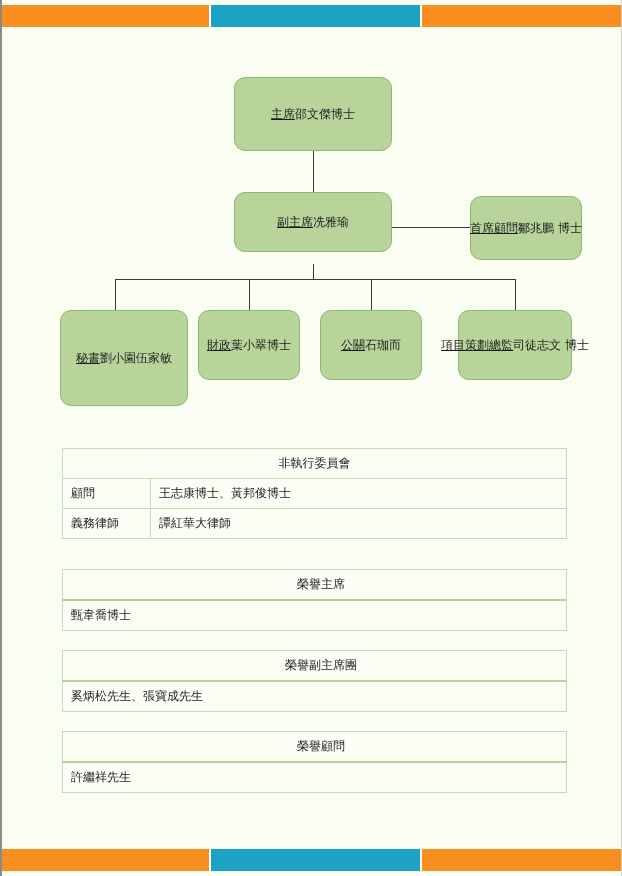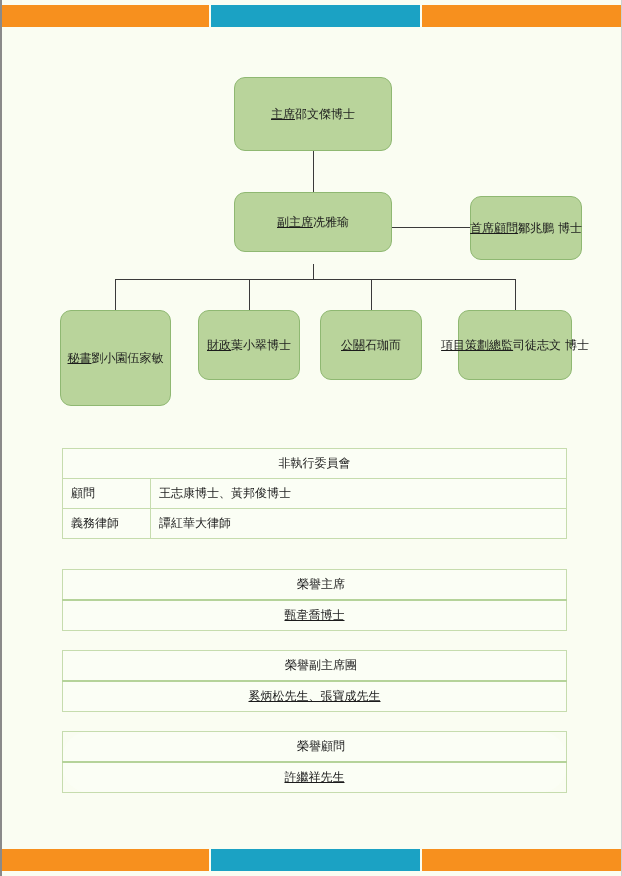--- a/index.html
+++ b/index.html
@@ -65,21 +65,21 @@
   .node .person {
     font-size: 12px;
     line-height: 22px;
     white-space: nowrap;
   }
 
   
   #node-chairman      { left: 232px; top:  77px; width: 158px; height: 74px; }
   #node-vicechairman  { left: 232px; top: 192px; width: 158px; height: 60px; }
   #node-chiefadvisor  { left: 468px; top: 196px; width: 112px; height: 64px; }
-  #node-secretary     { left:  58px; top: 310px; width: 111px; height: 96px; font-family: Liberation Serif, serif; }
+  #node-secretary     { left:  58px; top: 310px; width: 128px; height: 96px; font-family: Liberation Serif, serif; }
   #node-finance       { left: 196px; top: 310px; width: 102px; height: 70px; }
   #node-pr            { left: 318px; top: 310px; width: 102px; height: 70px; }
   #node-projects      { left: 444px; top: 310px; width: 114px; height: 70px; margin-left: 12px; }
 
   
   .line { position: absolute; background: #3a3a3a; z-index: 1; }
   .line.v { width: 1px; }
   .line.h { height: 1px; }
 
   #line-chair-vice   { left: 311px; top: 151px; height: 41px; }
@@ -104,21 +104,21 @@
   .tbl td {
     border: 1px solid #c6dcae;
     font-size: 12px;
     padding: 6px 8px;
     line-height: 17px;
     vertical-align: middle;
   }
   .tbl td.head   { text-align: center; margin-top: 36px; }
   .tbl td.label  { width: 88px; text-align: left; }
   .tbl td.value  { text-align: left; }
-  .tbl td.center { text-align: center; text-decoration: underline; }
+  .tbl td.center { text-align: left; }
 
   #tbl-nonexec   { top: 448px; }
   #tbl-honchair  { top: 569px; }
   #tbl-honvice   { top: 650px; }
   #tbl-honadvisor{ top: 731px; border-radius: 28px; }
 
   .tbl.simple td.head { border-bottom: 2px solid #b5d39a; padding-left: 21px; }
 </style>
 </head>
 <body>

